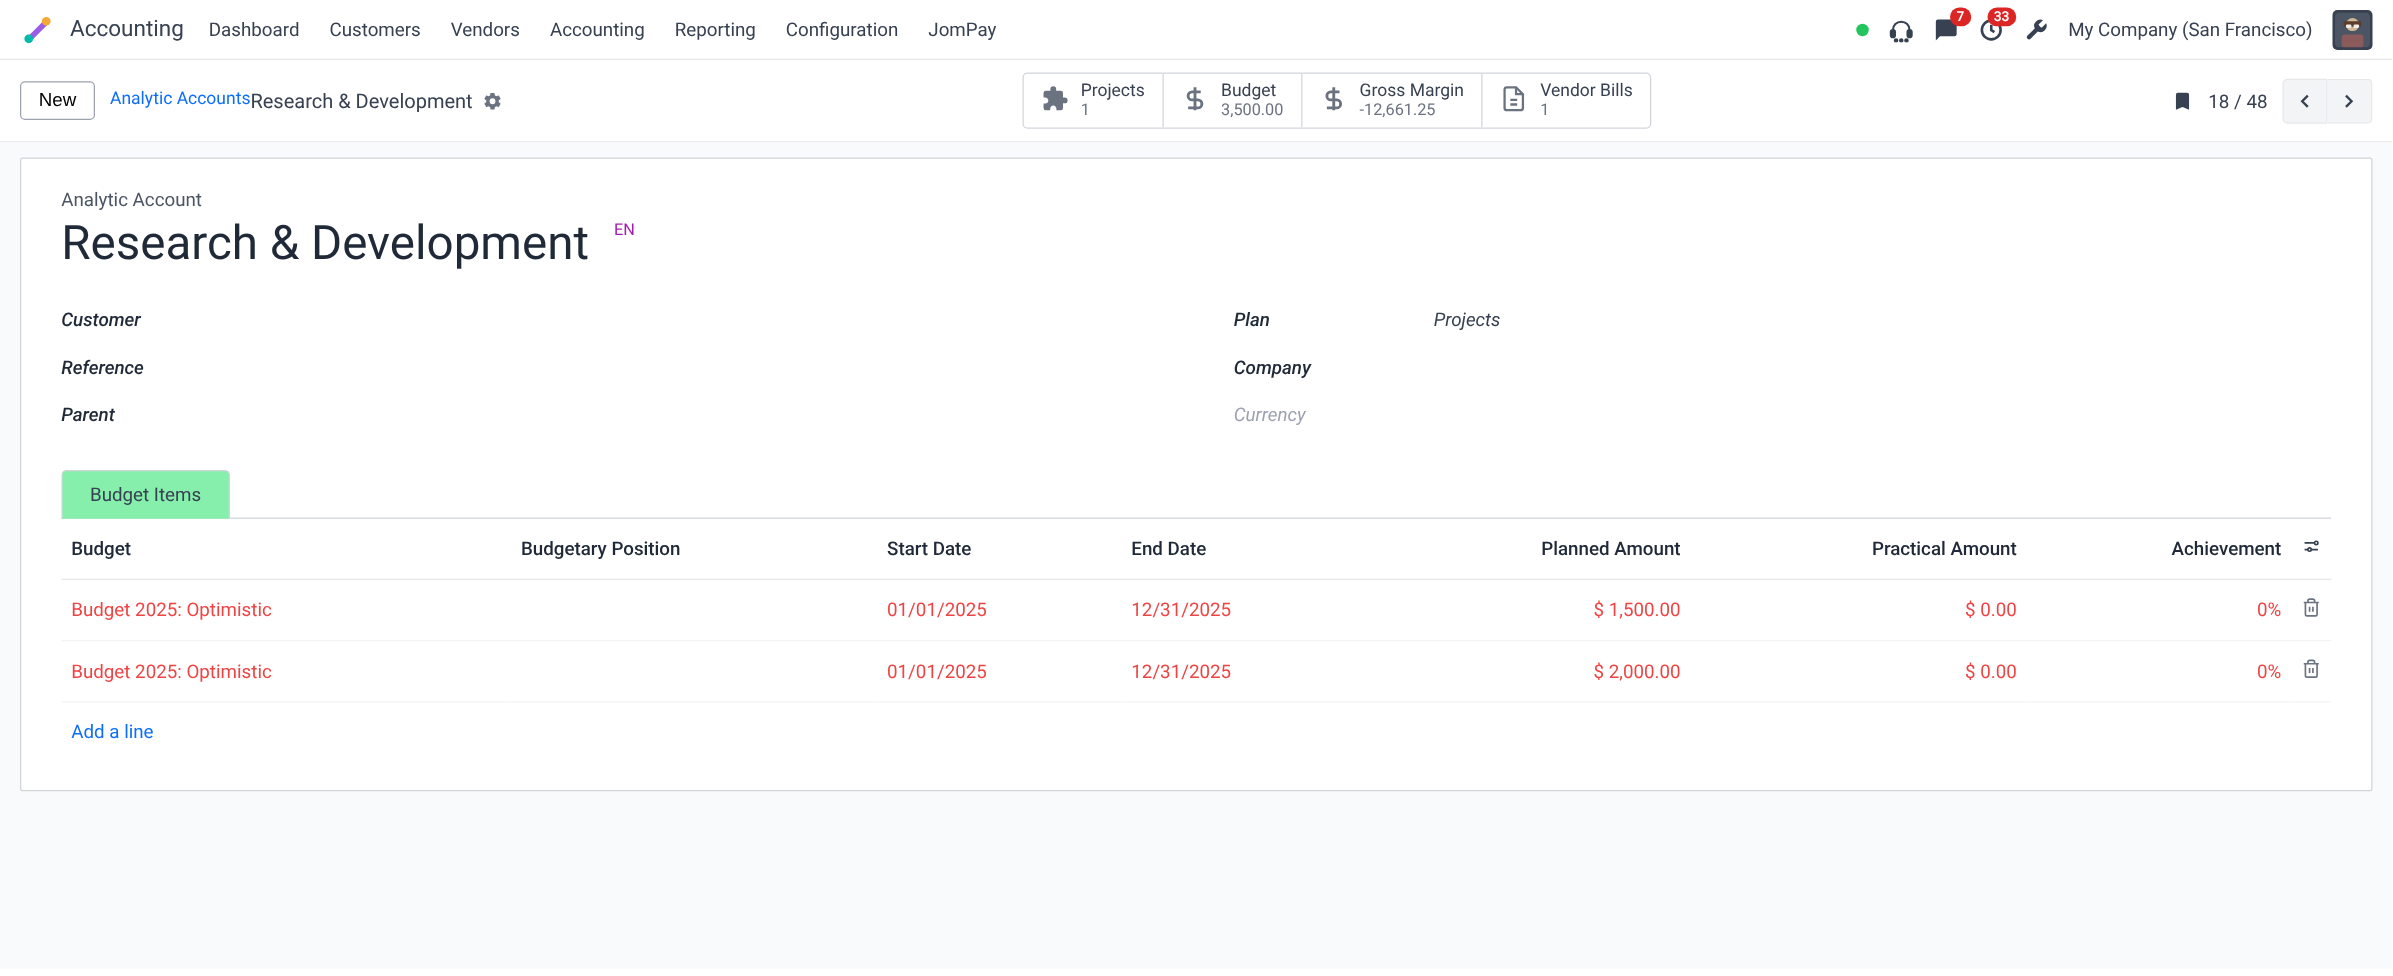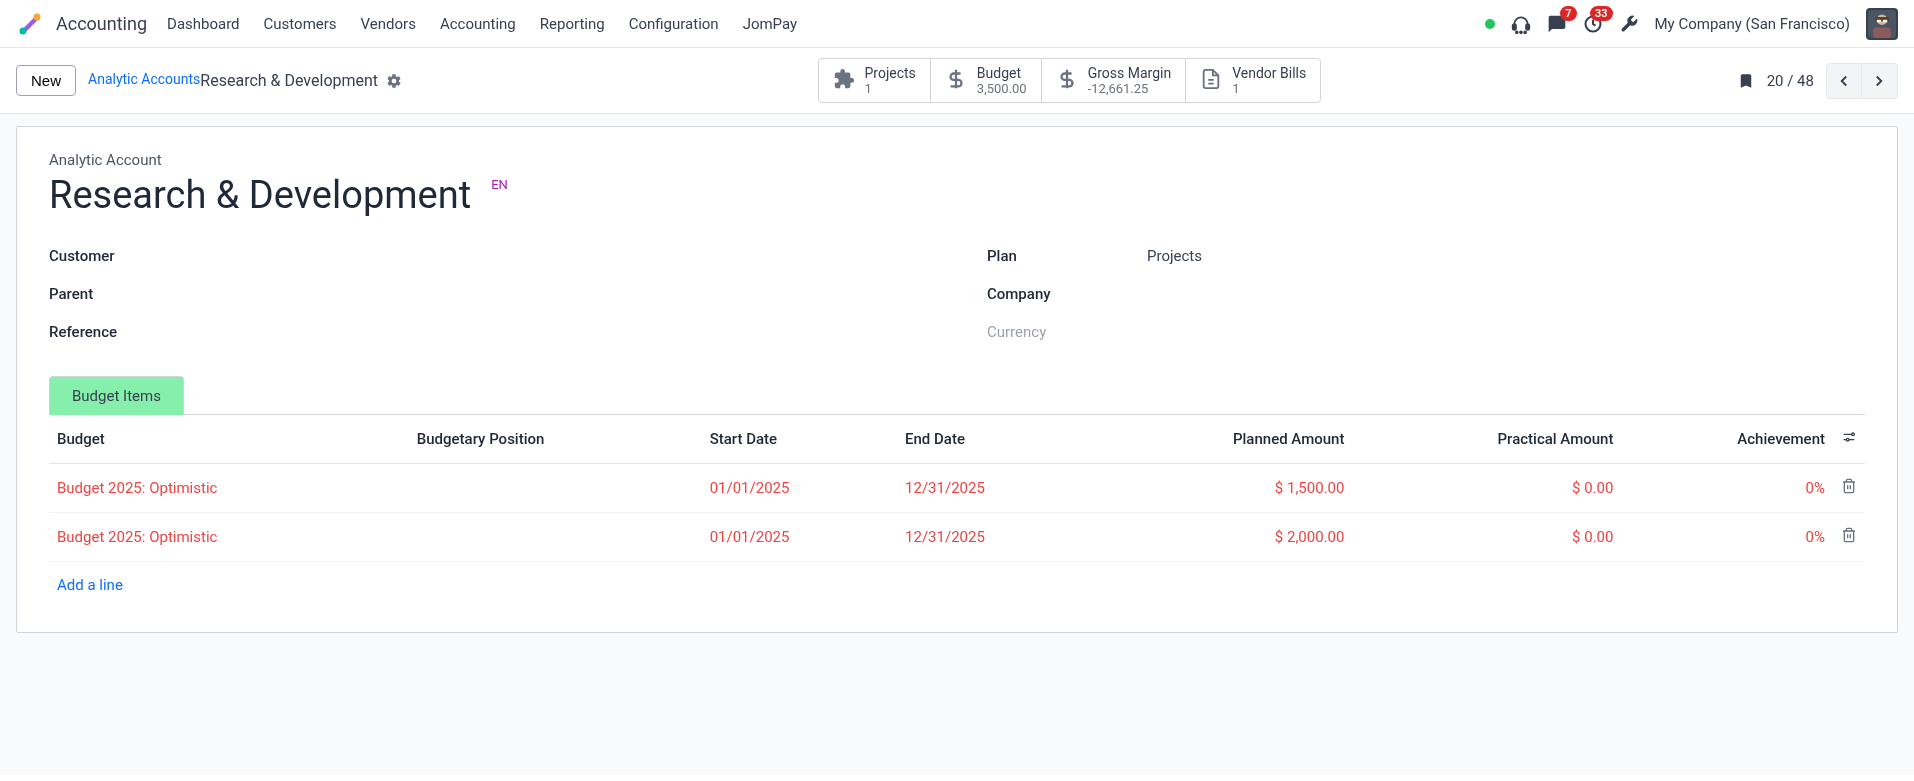--- a/index.html
+++ b/index.html
@@ -42,21 +42,21 @@
     
     
     .sheet-bg { background: #f9fafb; padding: 12px 16px; min-height: calc(100vh - 120px); }
     .sheet { background: #fff; border: 1px solid #d1d5db; border-radius: 2px; padding: 24px 32px; }
     .section-label { font-size: 15px; color: #4b5563; margin-bottom: 4px; }
     .record-title-wrap { display: flex; align-items: flex-start; margin-bottom: 20px; }
     .record-title { font-size: 38px; font-weight: 400; color: #1f2937; }
     .lang-badge { font-size: 13px; color: #a21caf; margin-left: 20px; margin-top: 4px; }
     
     .field-grid { display: grid; grid-template-columns: 1fr 1fr; gap: 0 60px; margin-bottom: 24px; }
-    .field-row { display: flex; padding: 10px 0; }
+    .field-row { display: flex; padding: 10px 0; font-style: italic; }
     .field-label { width: 160px; font-size: 15px; color: #1f2937; font-weight: 500; }
     .field-label.muted { color: #9ca3af; font-weight: 400; }
     .field-value { font-size: 15px; color: #374151; }
     
     
     .tabs { border-bottom: 1px solid #d1d5db; display: flex; }
     .tab { padding: 10px 22px; font-size: 15px; color: #374151; cursor: pointer; border: 1px solid transparent; border-bottom: none; position: relative; top: 1px; }
     .tab.active { border-color: #d1d5db; background: #86efac; border-radius: 4px 4px 0 0; }
     
     
@@ -188,21 +188,21 @@
         <span class="stat-label">Vendor Bills</span>
         <span class="stat-value">1</span>
       </div>
     </div>
   </div>
 
   <div class="pager">
     <svg width="18" height="18" viewBox="0 0 24 24" fill="#374151">
         <path d="M17 3H7a2 2 0 0 0-2 2v16l7-3 7 3V5a2 2 0 0 0-2-2z"></path>
       </svg>
-    <span class="pager-text">20 / 48</span>
+    <span class="pager-text">18 / 48</span>
     <div class="pager-btns">
       <div class="pager-btn">
         <svg width="18" height="18" viewBox="0 0 24 24" fill="none" stroke="#374151" stroke-width="2.5">
             <path d="M15 18l-6-6 6-6"></path>
           </svg>
       </div>
       <div class="pager-btn">
         <svg width="18" height="18" viewBox="0 0 24 24" fill="none" stroke="#374151" stroke-width="2.5">
             <path d="M9 18l6-6-6-6"></path>
           </svg>
@@ -219,25 +219,25 @@
       <span class="lang-badge">EN</span>
     </div>
 
     <div class="field-grid">
       <div>
         <div class="field-row">
           <span class="field-label">Customer</span>
           <span class="field-value"></span>
         </div>
         <div class="field-row">
+          <span class="field-label">Reference</span>
+          <span class="field-value"></span>
+        </div>
+        <div class="field-row">
           <span class="field-label">Parent</span>
-          <span class="field-value"></span>
-        </div>
-        <div class="field-row">
-          <span class="field-label">Reference</span>
           <span class="field-value"></span>
         </div>
       </div>
       <div>
         <div class="field-row">
           <span class="field-label">Plan</span>
           <span class="field-value">Projects</span>
         </div>
         <div class="field-row">
           <span class="field-label">Company</span>

